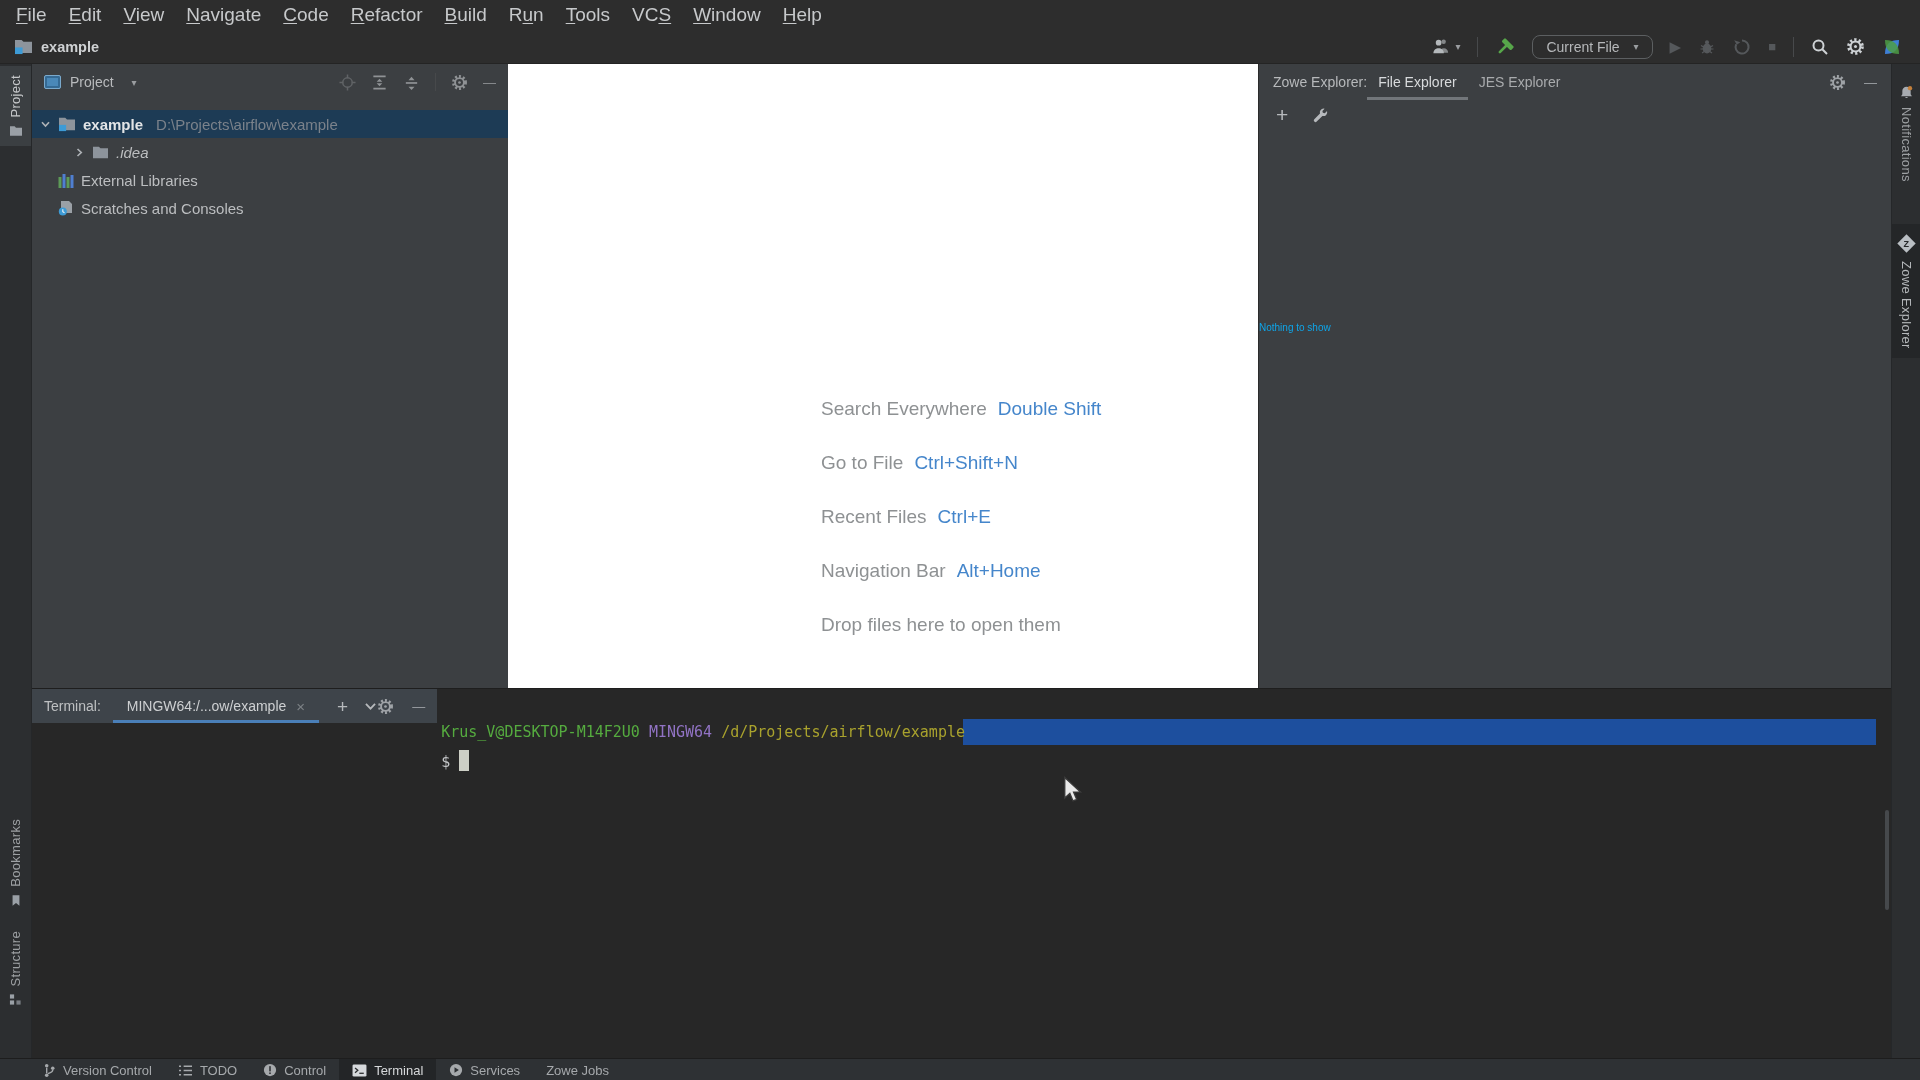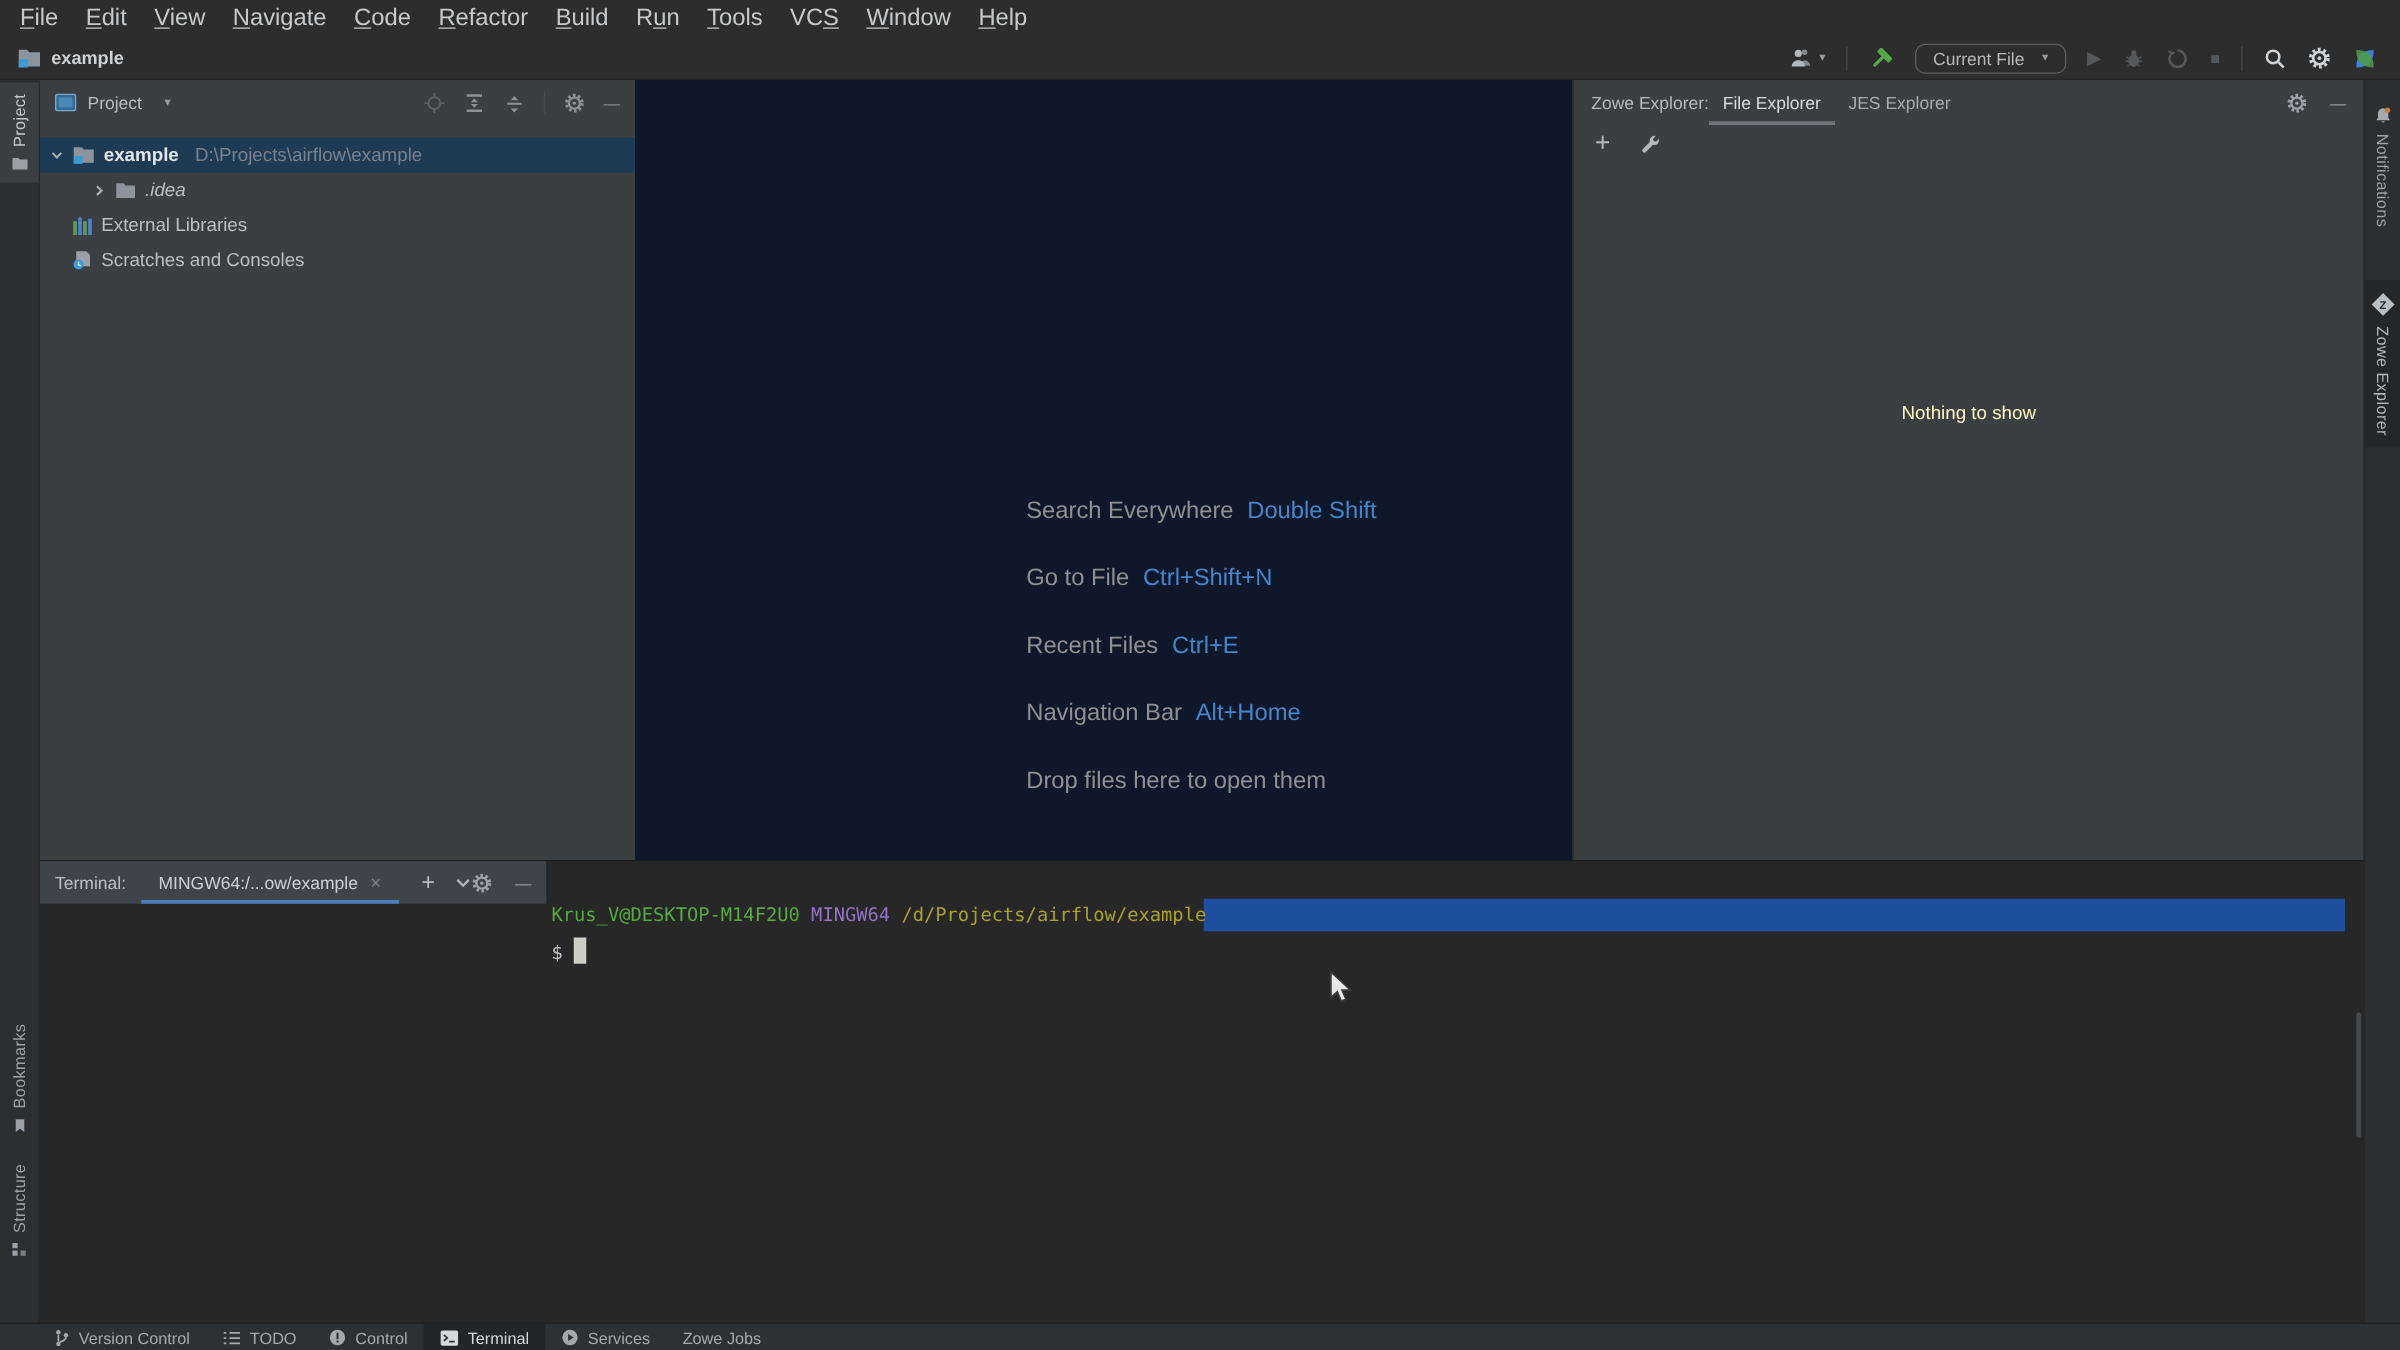--- a/index.html
+++ b/index.html
@@ -61,35 +61,35 @@
                     box-shadow:inset 0 0 0 2px #356a94; }
   .tree { padding-top:10px; font-size:15px; color:#bcbec0; }
   .tree-row { height:28px; display:flex; align-items:center; gap:7px; white-space:nowrap; }
   .row-root { background:#1d3b55; padding-left:8px; }
   .row-root .name { font-weight:bold; color:#e2e4e6; }
   .row-root .path { color:#7b828b; margin-left:6px; }
   .row-idea { padding-left:42px;font-style:italic; }
   .row-simple { padding-left:26px; }
 
   
-  #editor { flex:1; background:#0f172a; position:relative; }
+  #editor { flex:1; background:#ffffff; position:relative; }
   .shortcuts { position:absolute; left:313px; top:318px; font-size:19px; color:#8e9193; }
   .shortcuts .srow { height:54px; line-height:54px; white-space:nowrap; }
   .key { color:#4586cb; margin-left:11px; }
 
   
   #zowe-panel { width:633px; flex:none; background:#3c3f42; border-left:1px solid #2b2b2b; position:relative; box-sizing:border-box; }
   #zowe-panel .panel-header { padding:0 8px 0 14px; align-items:stretch; }
   #zowe-panel .ph-title { align-self:center; color:#b7b9bb; }
   .tab { display:flex; align-items:center; padding:0 11px; color:#a9abad; }
   .tab.active { color:#d8dadc; box-shadow:inset 0 -3px 0 #72767a; }
   #zowe-panel .ph-icons { align-self:center; gap:18px; padding-right:6px; color:#9fa3a7; }
   .zowe-toolbar { display:flex; align-items:center; gap:24px; padding:4px 0 0 17px; color:#b6b9bc; }
   .zowe-toolbar .plus { font-size:21px; line-height:22px; }
-  .empty-text { position:absolute; top:258px; left:0; right:0; text-align:center; color:#fef9c3; font-size:15px; }
+  .empty-text { position:absolute; top:258px; left:0; right:0; color:#0ea5e9; font-size:10px; }
 
   
   #terminal { height:370px; flex:none; display:flex; background:#272727; border-top:1px solid #1e1e1e; box-sizing:border-box; }
   .term-header { height:34px; flex:none; background:#3e444a; display:flex; align-items:stretch; padding:0 12px; color:#bec0c2; font-size:14px; }
   .term-label { align-self:center; margin-right:12px; }
   .term-tab { display:flex; align-items:center; gap:10px; padding:0 14px; box-shadow:inset 0 -3px 0 #4a7fb8; color:#ced0d2; }
   .term-close { color:#7d8286; font-size:15px; }
   .term-add { align-self:center; margin-left:18px; font-size:19px; color:#b6b9bc; line-height:1; }
   .term-chev { align-self:center; margin-left:16px; color:#b6b9bc; }
   .term-hicons { margin-left:auto; align-self:center; display:flex; align-items:center; gap:18px; color:#9fa3a7; }

